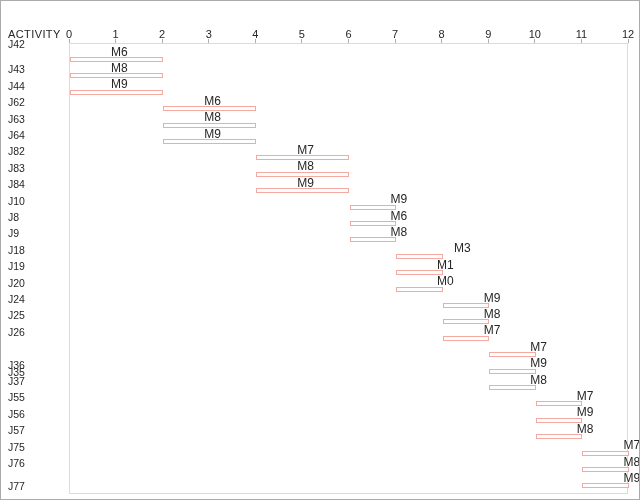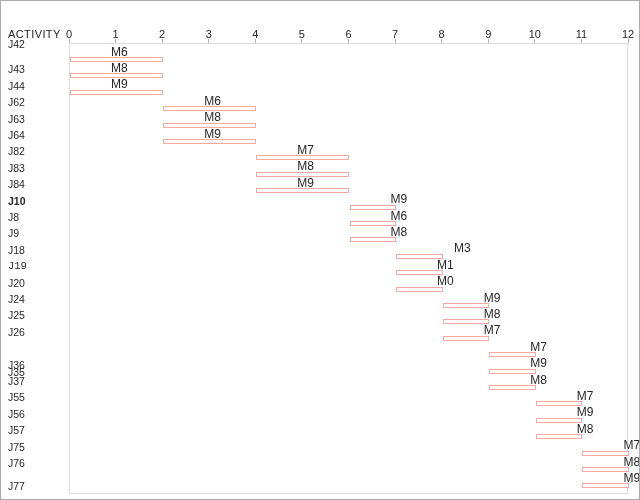--- a/index.html
+++ b/index.html
@@ -178,25 +178,25 @@
   <div id="activity-label-layer">
       <div class="activity-label" style="top: 38px;">J42</div>
       <div class="activity-label" style="top: 63.4px;">J43</div>
       <div class="activity-label" style="top: 79.8px; text-align: center;">J44</div>
       <div class="activity-label" style="top: 96.2px;">J62</div>
       <div class="activity-label" style="top: 112.6px;">J63</div>
       <div class="activity-label" style="top: 129px;">J64</div>
       <div class="activity-label" style="top: 145.4px;">J82</div>
       <div class="activity-label" style="top: 161.8px;">J83</div>
       <div class="activity-label" style="top: 178.2px;">J84</div>
-      <div class="activity-label" style="top: 194.6px; font-weight: bold;">J10</div>
+      <div class="activity-label" style="top: 194.6px;">J10</div>
       <div class="activity-label" style="top: 211px;">J8</div>
       <div class="activity-label" style="top: 227.4px;">J9</div>
       <div class="activity-label" style="top: 243.8px;">J18</div>
-      <div class="activity-label" style="top: 260.2px; font-family: Liberation Mono, monospace;">J19</div>
+      <div class="activity-label" style="top: 260.2px;">J19</div>
       <div class="activity-label" style="top: 276.6px;">J20</div>
       <div class="activity-label" style="top: 293px;">J24</div>
       <div class="activity-label" style="top: 309.4px;">J25</div>
       <div class="activity-label" style="top: 325.8px;">J26</div>
       <div class="activity-label" style="top: 342.2px; margin-top: 24px;">J35</div>
       <div class="activity-label" style="top: 358.6px;">J36</div>
       <div class="activity-label" style="top: 375px;">J37</div>
       <div class="activity-label" style="top: 391.4px;">J55</div>
       <div class="activity-label" style="top: 407.8px;">J56</div>
       <div class="activity-label" style="top: 424.2px;">J57</div>

